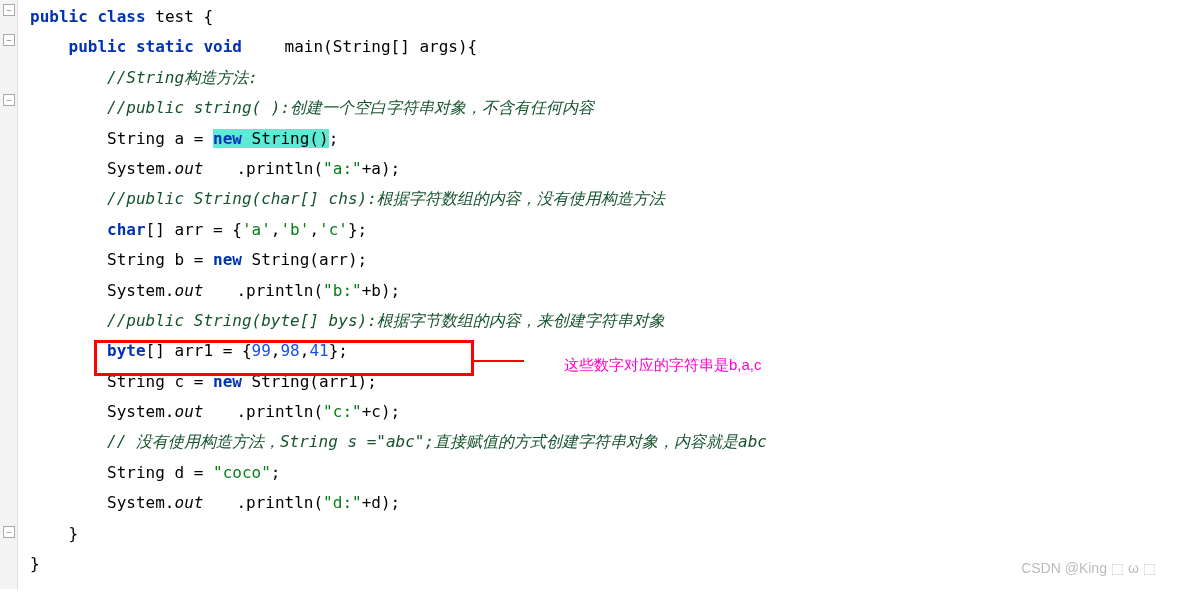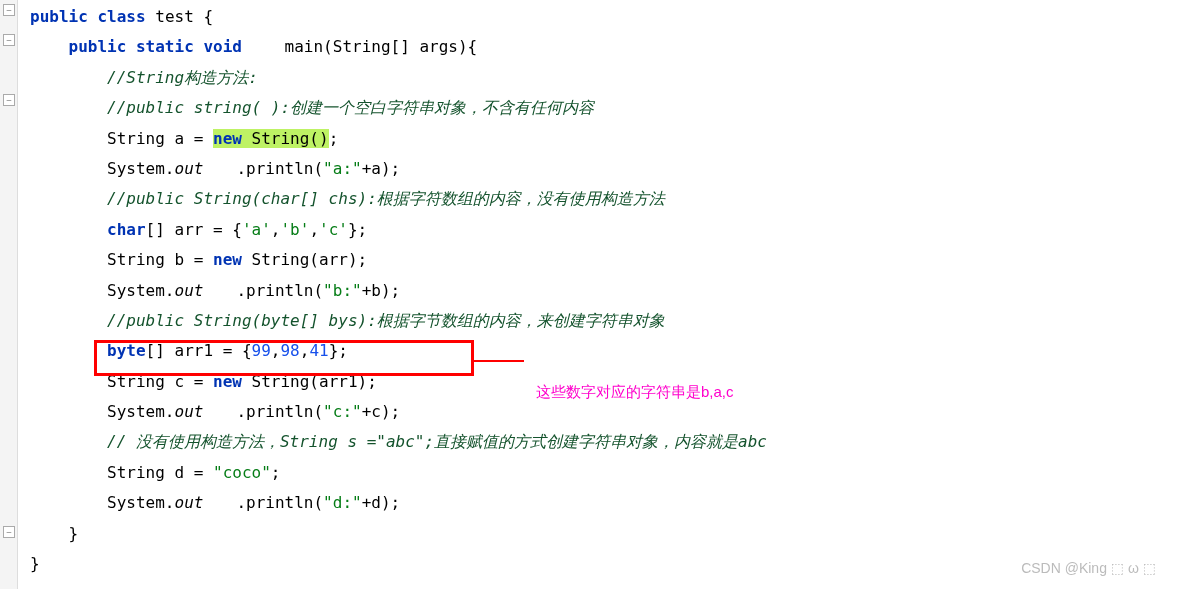--- a/index.html
+++ b/index.html
@@ -42,21 +42,21 @@
     .type { font-style: normal; }
     .ident { font-style: normal; }
     .method { font-style: normal; padding-left: 33px; }
     .static-field { font-style: italic; }
     .comment { color: #14532d; font-style: italic; }
     .str { color: #067d17; font-style: normal; }
     .num { color: #1750eb; font-style: normal; }
     .op { font-style: normal; }
     .paren { font-style: normal; }
     .highlight-new {
-      background: #bef264;
+      background: #5eead4;
       font-style: normal;
     }
     .bold-ident { font-weight: normal; font-style: normal; }
     .callout-box {
       position: absolute;
       border: 3px solid #ff0000;
       background: transparent;
       pointer-events: none;
     }
     .callout-line {
@@ -109,15 +109,15 @@
   <div class="line">        <span class="type">System.</span><span class="static-field">out</span><span class="method">.println(</span><span class="str">"c:"</span><span class="op">+c);</span></div>
   <div class="line">        <span class="comment">// 没有使用构造方法，String s ="abc";直接赋值的方式创建字符串对象，内容就是abc</span></div>
   <div class="line">        <span class="type">String d = </span><span class="str">"coco"</span><span class="paren">;</span></div>
   <div class="line">        <span class="type">System.</span><span class="static-field">out</span><span class="method">.println(</span><span class="str">"d:"</span><span class="op">+d);</span></div>
   <div class="line">    <span class="paren">}</span></div>
   <div class="line"><span class="paren">}</span></div>
 </div>
 
 <div class="callout-box" style="left:94px; top:340px; width:380px; height:36px;"></div>
 <div class="callout-line" style="left:474px; top:360px; width:50px;"></div>
-<div class="callout-text" style="left:536px; top:351px;margin-top:27px;">这些数字对应的字符串是b,a,c</div>
+<div class="callout-text" style="left:564px; top:351px;">这些数字对应的字符串是b,a,c</div>
 
 <div class="watermark">CSDN @King ⬚ ω ⬚</div>
 
 </body></html>

